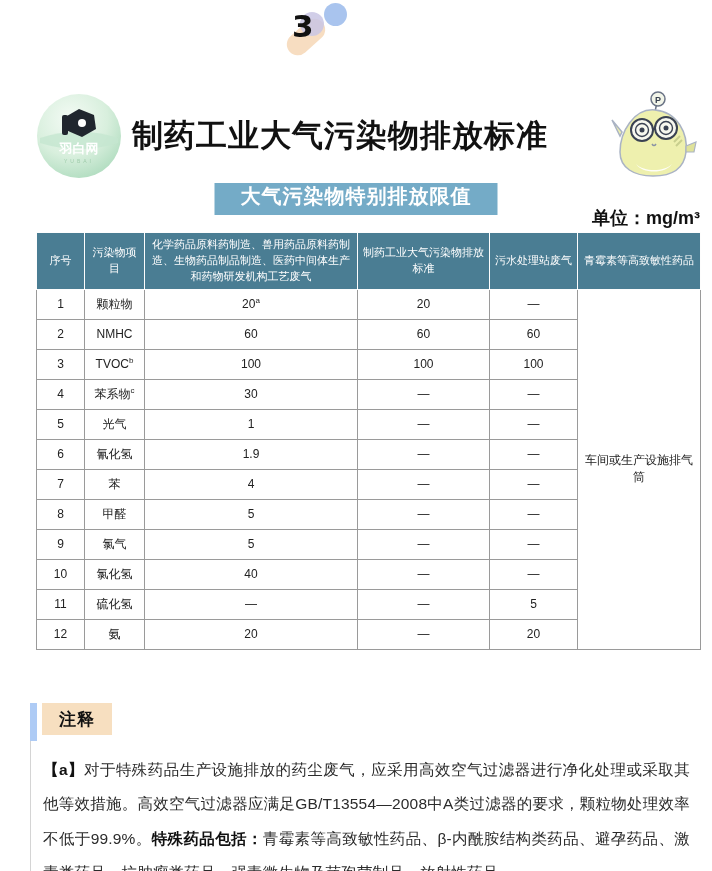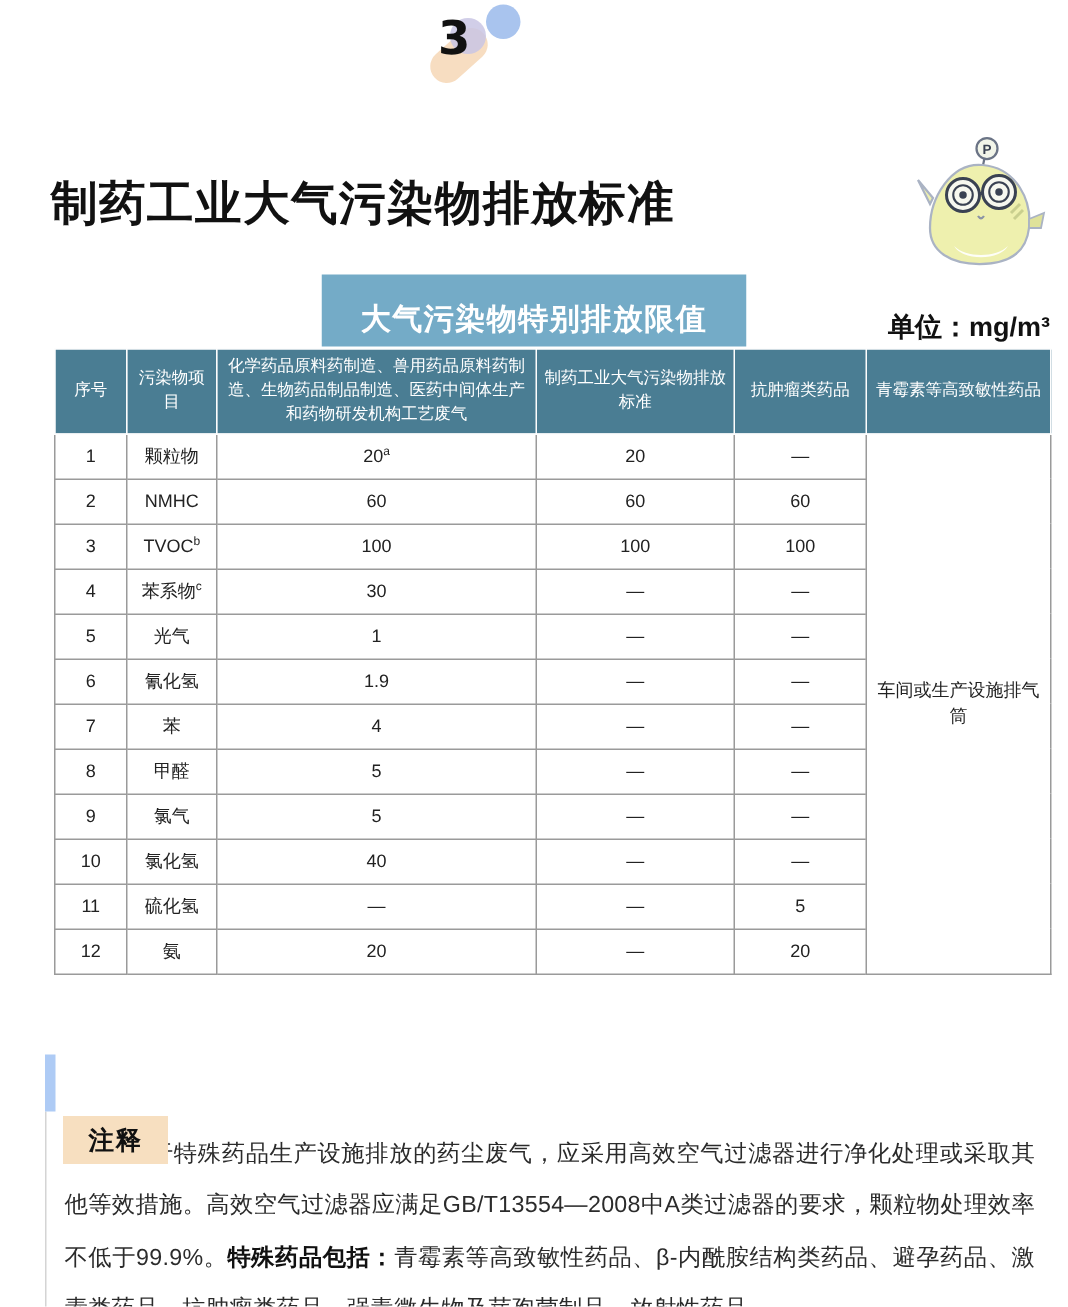--- a/index.html
+++ b/index.html
@@ -49,21 +49,21 @@
   .title-line{
     font-size:31px;font-weight:800;color:#111;line-height:1.28;letter-spacing:1px;
   }
   .mascot{flex:0 0 90px;height:92px;}
 
   
   .banner{
     position:absolute;top:183px;left:50%;transform:translateX(-50%);
     background:var(--banner-bg);color:#fff;
     font-size:20px;font-weight:700;letter-spacing:1px;
-    padding:16px 26px 5px;white-space:nowrap;
+    padding:0 26px 5px;white-space:nowrap;
   }
 
   
   .unit-label{
     position:absolute;top:206px;right:12px;
     font-size:18px;font-weight:700;color:#111;
   }
 
   
   table.limits{
@@ -88,21 +88,20 @@
   .notes{position:absolute;top:703px;left:30px;width:662px;}
   .notes-heading-row{position:relative;height:38px;}
   .notes-bar{
     position:absolute;left:0;top:0;width:7px;height:38px;background:var(--note-bar);
   }
   .notes-heading{
     position:absolute;left:12px;top:0;height:32px;
     background:var(--note-heading-bg);color:#111;
     font-size:17px;font-weight:800;letter-spacing:1px;
     padding:5px 17px 0;
-    margin-top:41px;
   }
   .notes-body{
     margin-left:0;border-left:1px solid #d4d4d4;
     padding:12px 2px 6px 12px;
   }
   .notes-text{
     font-size:15.5px;color:#2b2b2b;line-height:2.22;
     text-align:justify;letter-spacing:.2px;
   }
   .notes-text .bold{font-weight:800;color:#111;}
@@ -111,20 +110,38 @@
 <body>
 
 <div class="pagenum-wrap">
   <div class="deco-peach"></div>
   <div class="deco-lavender"></div>
   <div class="deco-blue"></div>
   <div class="pagenum">3</div>
 </div>
 
 <div class="header-row">
+  <div class="logo">
+    <svg width="90" height="90" viewBox="0 0 90 90">
+      <defs>
+        <radialGradient id="lg" cx="40%" cy="30%" r="80%">
+          <stop offset="0%" stop-color="#f4fbf5"></stop>
+          <stop offset="55%" stop-color="#d8efdd"></stop>
+          <stop offset="100%" stop-color="#a9d9ba"></stop>
+        </radialGradient>
+      </defs>
+      <circle cx="45" cy="45" r="42" fill="url(#lg)"></circle>
+      <path d="M6 47 Q45 34 84 47 L84 52 Q45 64 6 52 Z" fill="#c4e6cf" opacity="0.8"></path>
+      <polygon points="45,18 60,24 62,38 48,46 34,40 33,25" fill="#20262e"></polygon>
+      <rect x="28" y="24" width="6" height="20" rx="2" fill="#20262e"></rect>
+      <circle cx="48" cy="32" r="4" fill="#ffffff"></circle>
+      <text x="45" y="62" text-anchor="middle" font-size="13" font-weight="bold" fill="#ffffff">羽白网</text>
+      <text x="45" y="72" text-anchor="middle" font-size="5" letter-spacing="3" fill="#9fccab">YUBAI</text>
+    </svg>
+  </div>
   <div class="title-block">
     <div class="title-line">制药工业大气污染物排放标准</div>
   </div>
   <div class="mascot">
     <svg width="90" height="92" viewBox="0 0 90 92">
 
       <line x1="47" y1="22" x2="49" y2="12" stroke="#6b7486" stroke-width="1.5"></line>
       <circle cx="50" cy="9" r="7" fill="#f2f5e9" stroke="#6b7486" stroke-width="1.5"></circle>
       <text x="50" y="12.5" text-anchor="middle" font-size="9" font-weight="bold" fill="#3a4252">P</text>
 
@@ -163,21 +180,21 @@
     <col style="width:132px">
       <col style="width:88px">
       <col style="width:123px">
   </colgroup>
   <thead>
     <tr>
       <th>序号</th>
       <th>污染物项目</th>
       <th>化学药品原料药制造、兽用药品原料药制造、生物药品制品制造、医药中间体生产和药物研发机构工艺废气</th>
       <th>制药工业大气污染物排放标准</th>
-      <th>抗肿瘤类药品</th>
+      <th>污水处理站废气</th>
       <th>青霉素等高致敏性药品</th>
     </tr>
   </thead>
   <tbody>
       <tr>
         <td>1</td>
         <td>颗粒物</td>
         <td>20<sup>a</sup></td>
         <td>20</td>
         <td>—</td>

